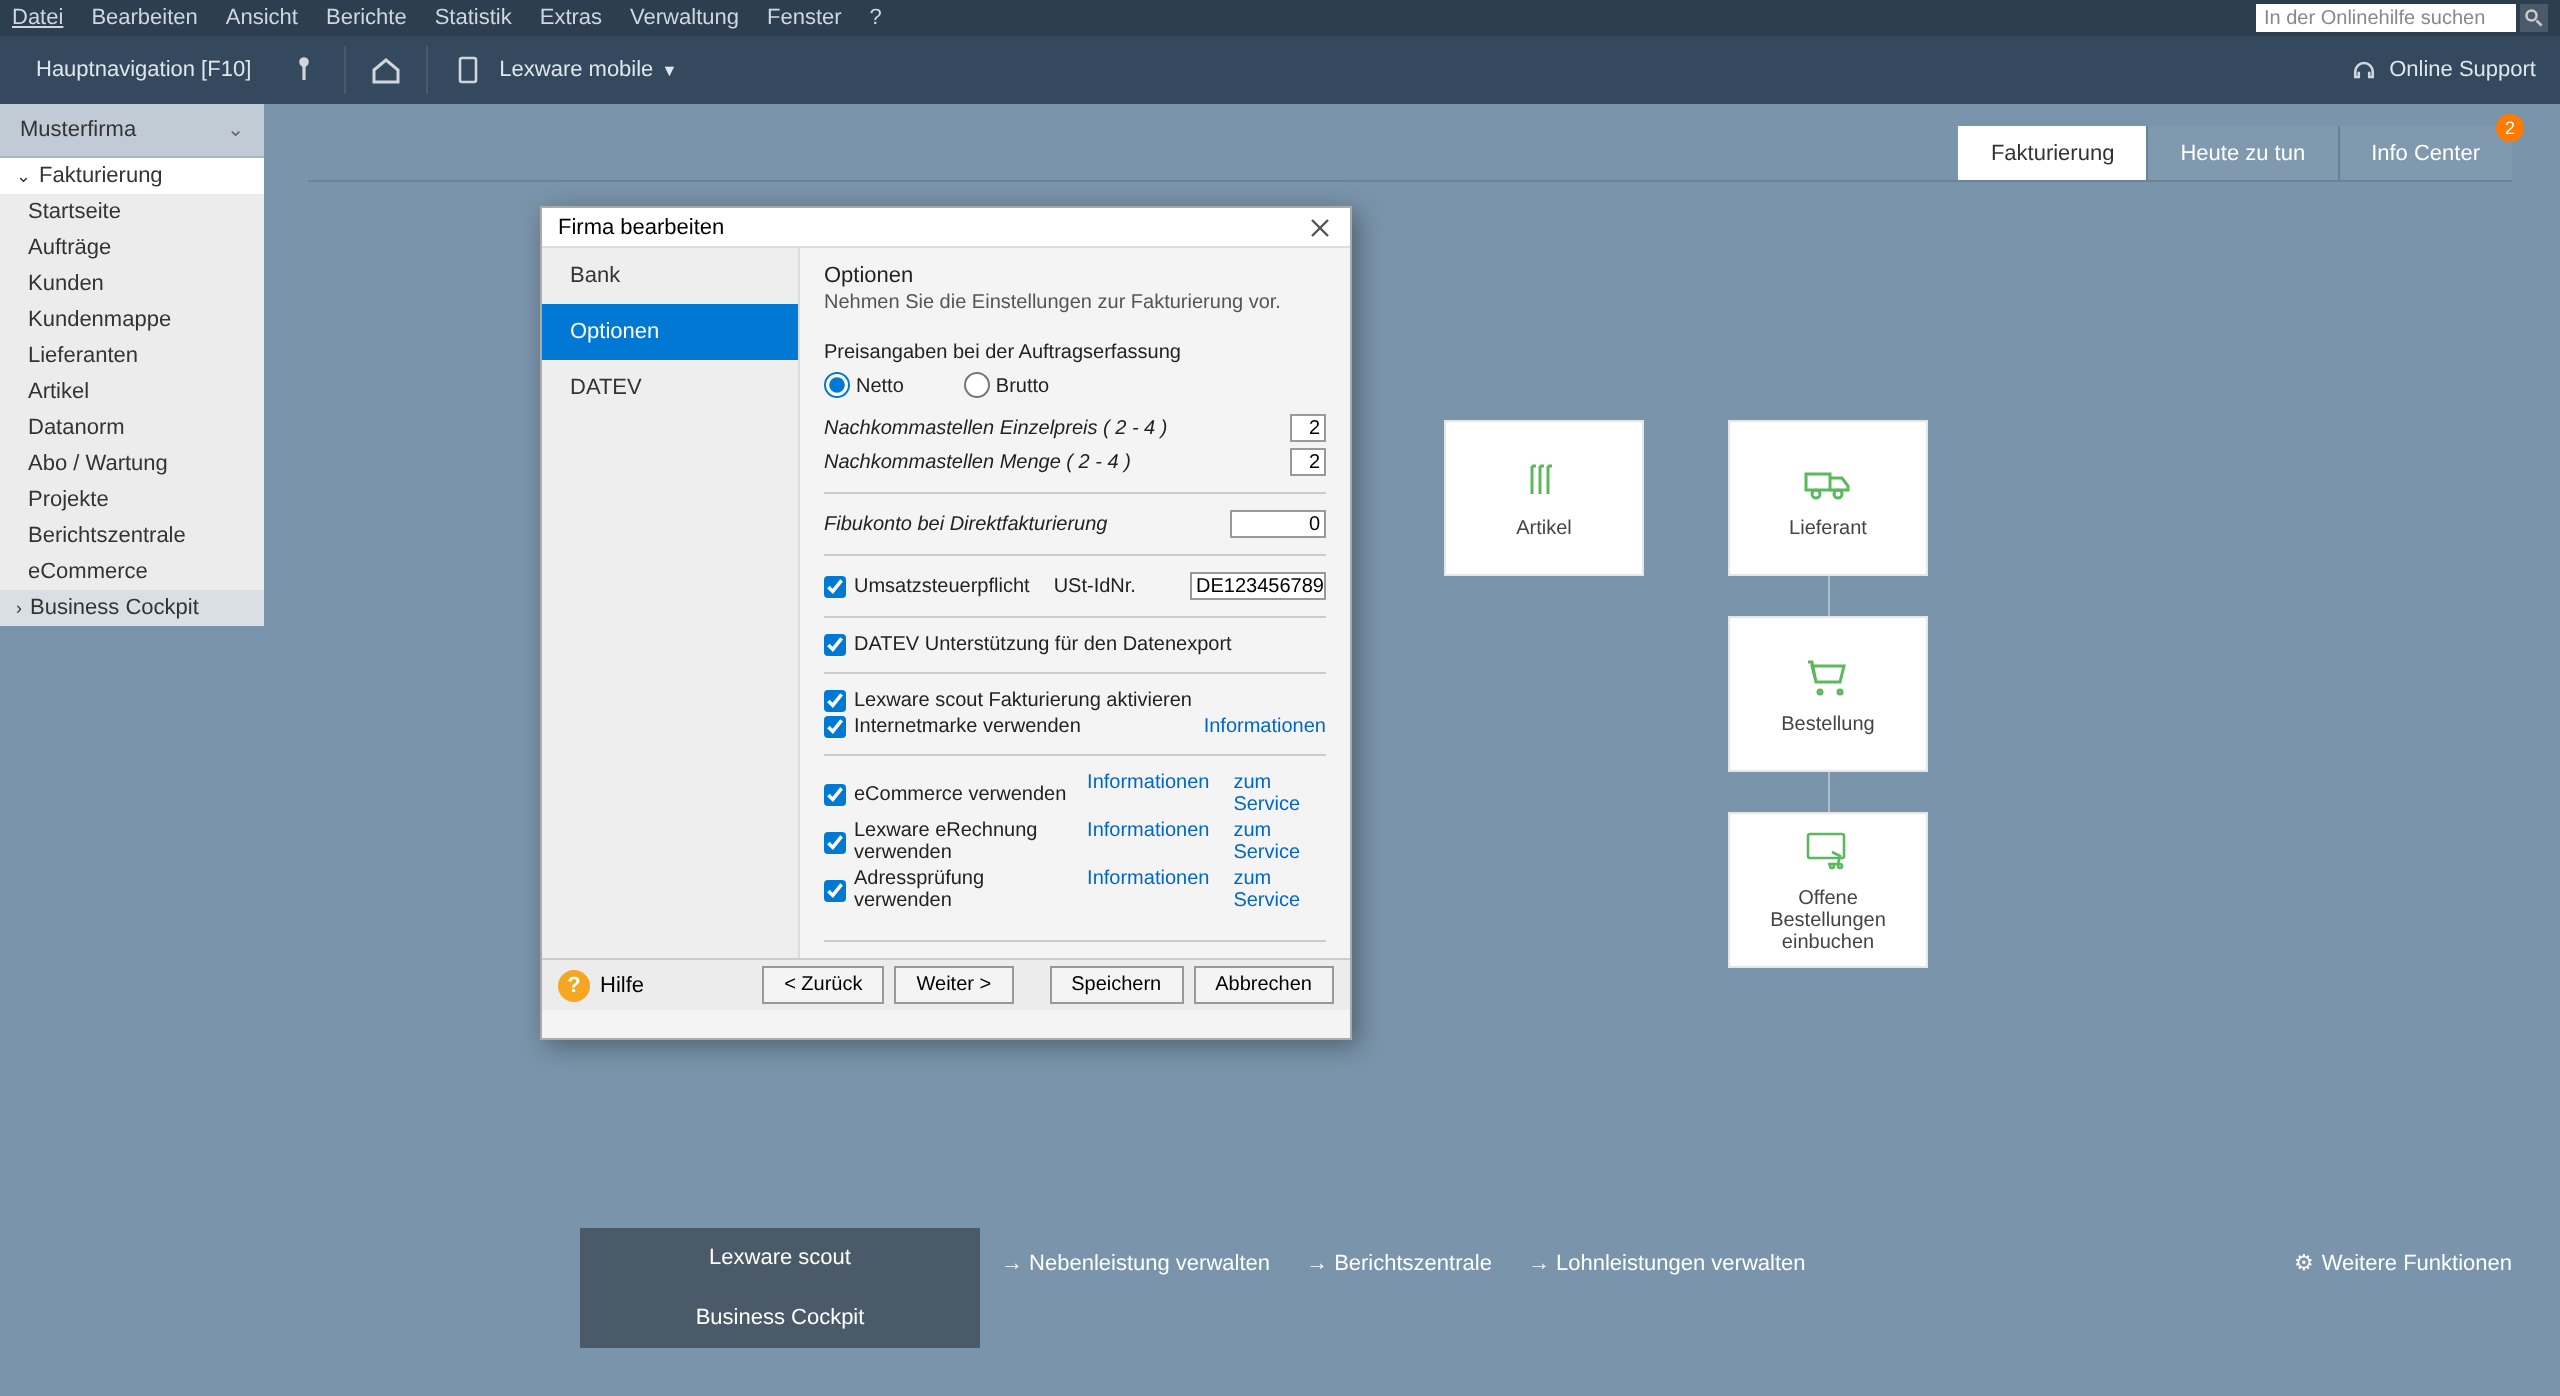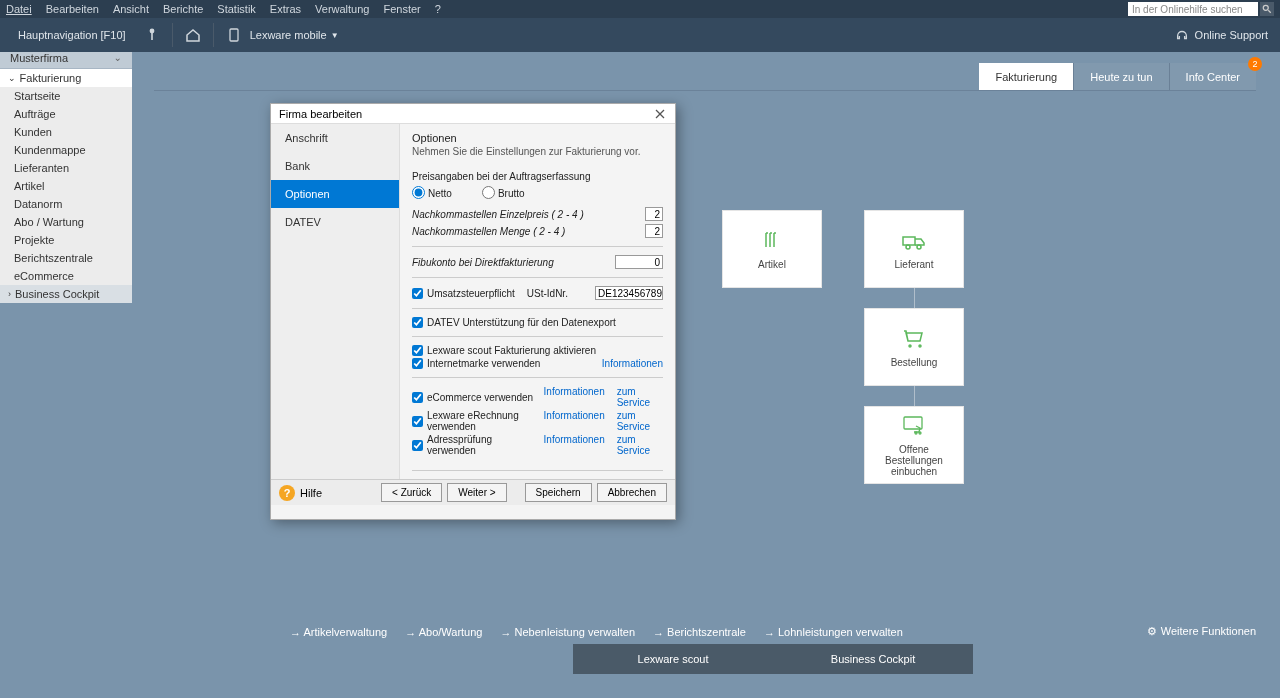--- a/index.html
+++ b/index.html
@@ -17,21 +17,21 @@
 .toolbar { background: #34495e; height: 34px; display: flex; align-items: center; color: #e0e6eb; font-size: 11px; }
 .toolbar-left { display: flex; align-items: center; padding-left: 8px; }
 .toolbar-nav { padding: 0 10px; }
 .toolbar-sep { width: 1px; height: 24px; background: #4a5a6a; margin: 0 4px; }
 .toolbar-icon { width: 20px; height: 20px; margin: 0 6px; display: inline-flex; align-items: center; justify-content: center; }
 .toolbar .spacer { flex: 1; }
 .toolbar-support { display: flex; align-items: center; padding-right: 12px; cursor: pointer; }
 
 
 .sidebar { position: absolute; left: 0; top: 52px; width: 132px; height: calc(100% - 52px); background: #7a94ab; }
-.company-hdr { background: #c0cbd5; color: #333; height: 17px; display: flex; align-items: flex-start; padding: 0 10px; font-size: 11px; justify-content: space-between; border-bottom: 1px solid #a8b6c4; }
+.company-hdr { background: #c0cbd5; color: #333; height: 27px; display: flex; align-items: center; padding: 0 10px; font-size: 11px; justify-content: space-between; border-bottom: 1px solid #a8b6c4; }
 .side-group { background: #e8ecef; color: #333; font-size: 11px; padding: 3px 8px; display: flex; align-items: center; cursor: pointer; }
 .side-group.active { background: #fff; }
 .side-group .chev { font-size: 9px; margin-right: 4px; }
 .side-sub { background: #ececec; color: #333; font-size: 11px; padding: 3px 14px; cursor: pointer; }
 .side-group.collapsed { background: #d9dfe4; }
 
 
 .main { position: absolute; left: 132px; top: 52px; right: 0; bottom: 0; background: #7a94ab; }
 .tabs-row { position: absolute; top: 11px; right: 24px; display: flex; }
 .tab { background: #8199ae; color: #fff; font-size: 11px; padding: 8px 16px; cursor: pointer; border-left: 1px solid #6a8096; }
@@ -43,21 +43,21 @@
 .tiles { position: absolute; top: 158px; left: 590px; }
 .tile { background: #fff; width: 100px; height: 78px; display: flex; flex-direction: column; align-items: center; justify-content: center; color: #444; font-size: 10px; position: absolute; border: 1px solid #e5e5e5; }
 .tile .ticon { color: #5cb85c; margin-bottom: 6px; }
 .tile-line { position: absolute; background: #b0becb; width: 1px; }
 
 
 .footer-links { position: absolute; bottom: 60px; left: 158px; right: 24px; color: #fff; font-size: 11px; display: flex; align-items: flex-end; }
 .footer-links .fl { margin-right: 18px; cursor: pointer; }
 .footer-links .flr { margin-left: auto; cursor: pointer; }
 .footer-links .gear { margin-right: 4px; }
-.footer-btns { position: absolute; bottom: 24px; left: 158px; right: 24px; display: flex; justify-content: center; }
+.footer-btns { position: absolute; bottom: 24px; left: 158px; right: 24px; display: flex; justify-content: flex-start; flex-direction: column; }
 .big-btn { background: #4a5a68; color: #fff; font-size: 11px; width: 200px; height: 30px; display: flex; align-items: center; justify-content: center; cursor: pointer; }
 
 
 .dialog { position: absolute; left: 270px; top: 103px; width: 406px; height: 417px; background: #f4f4f4; border: 1px solid #aaa; box-shadow: 3px 3px 12px rgba(0,0,0,.35); }
 .dlg-title { background: #fff; height: 20px; display: flex; align-items: center; justify-content: space-between; padding: 0 8px; font-size: 11px; border-bottom: 1px solid #ddd; }
 .dlg-close { width: 14px; height: 14px; display: flex; align-items: center; justify-content: center; cursor: pointer; color: #555; }
 .dlg-body { display: flex; height: 355px; }
 .dlg-side { width: 128px; background: #eeeeee; }
 .dlg-side-item { font-size: 11px; padding: 8px 14px; cursor: pointer; color: #333; }
 .dlg-side-item.active { background: #0078d4; color: #fff; }
@@ -235,21 +235,20 @@
     <span>Firma bearbeiten</span>
     <span class="dlg-close">
       <svg width="10" height="10" viewBox="0 0 10 10" stroke="#555" stroke-width="1.2">
           <line x1="1" y1="1" x2="9" y2="9"></line>
           <line x1="9" y1="1" x2="1" y2="9"></line>
         </svg>
     </span>
   </div>
   <div class="dlg-body">
     <div class="dlg-side">
-      <div class="dlg-side-item">Anschrift</div>
       <div class="dlg-side-item">Bank</div>
       <div class="dlg-side-item active">Optionen</div>
       <div class="dlg-side-item">DATEV</div>
     </div>
     <div class="dlg-content">
       <div class="dlg-h">Optionen</div>
       <div class="dlg-sub">Nehmen Sie die Einstellungen zur Fakturierung vor.</div>
 
       <div class="sect-lbl">Preisangaben bei der Auftragserfassung</div>
       <div class="radio-row">

